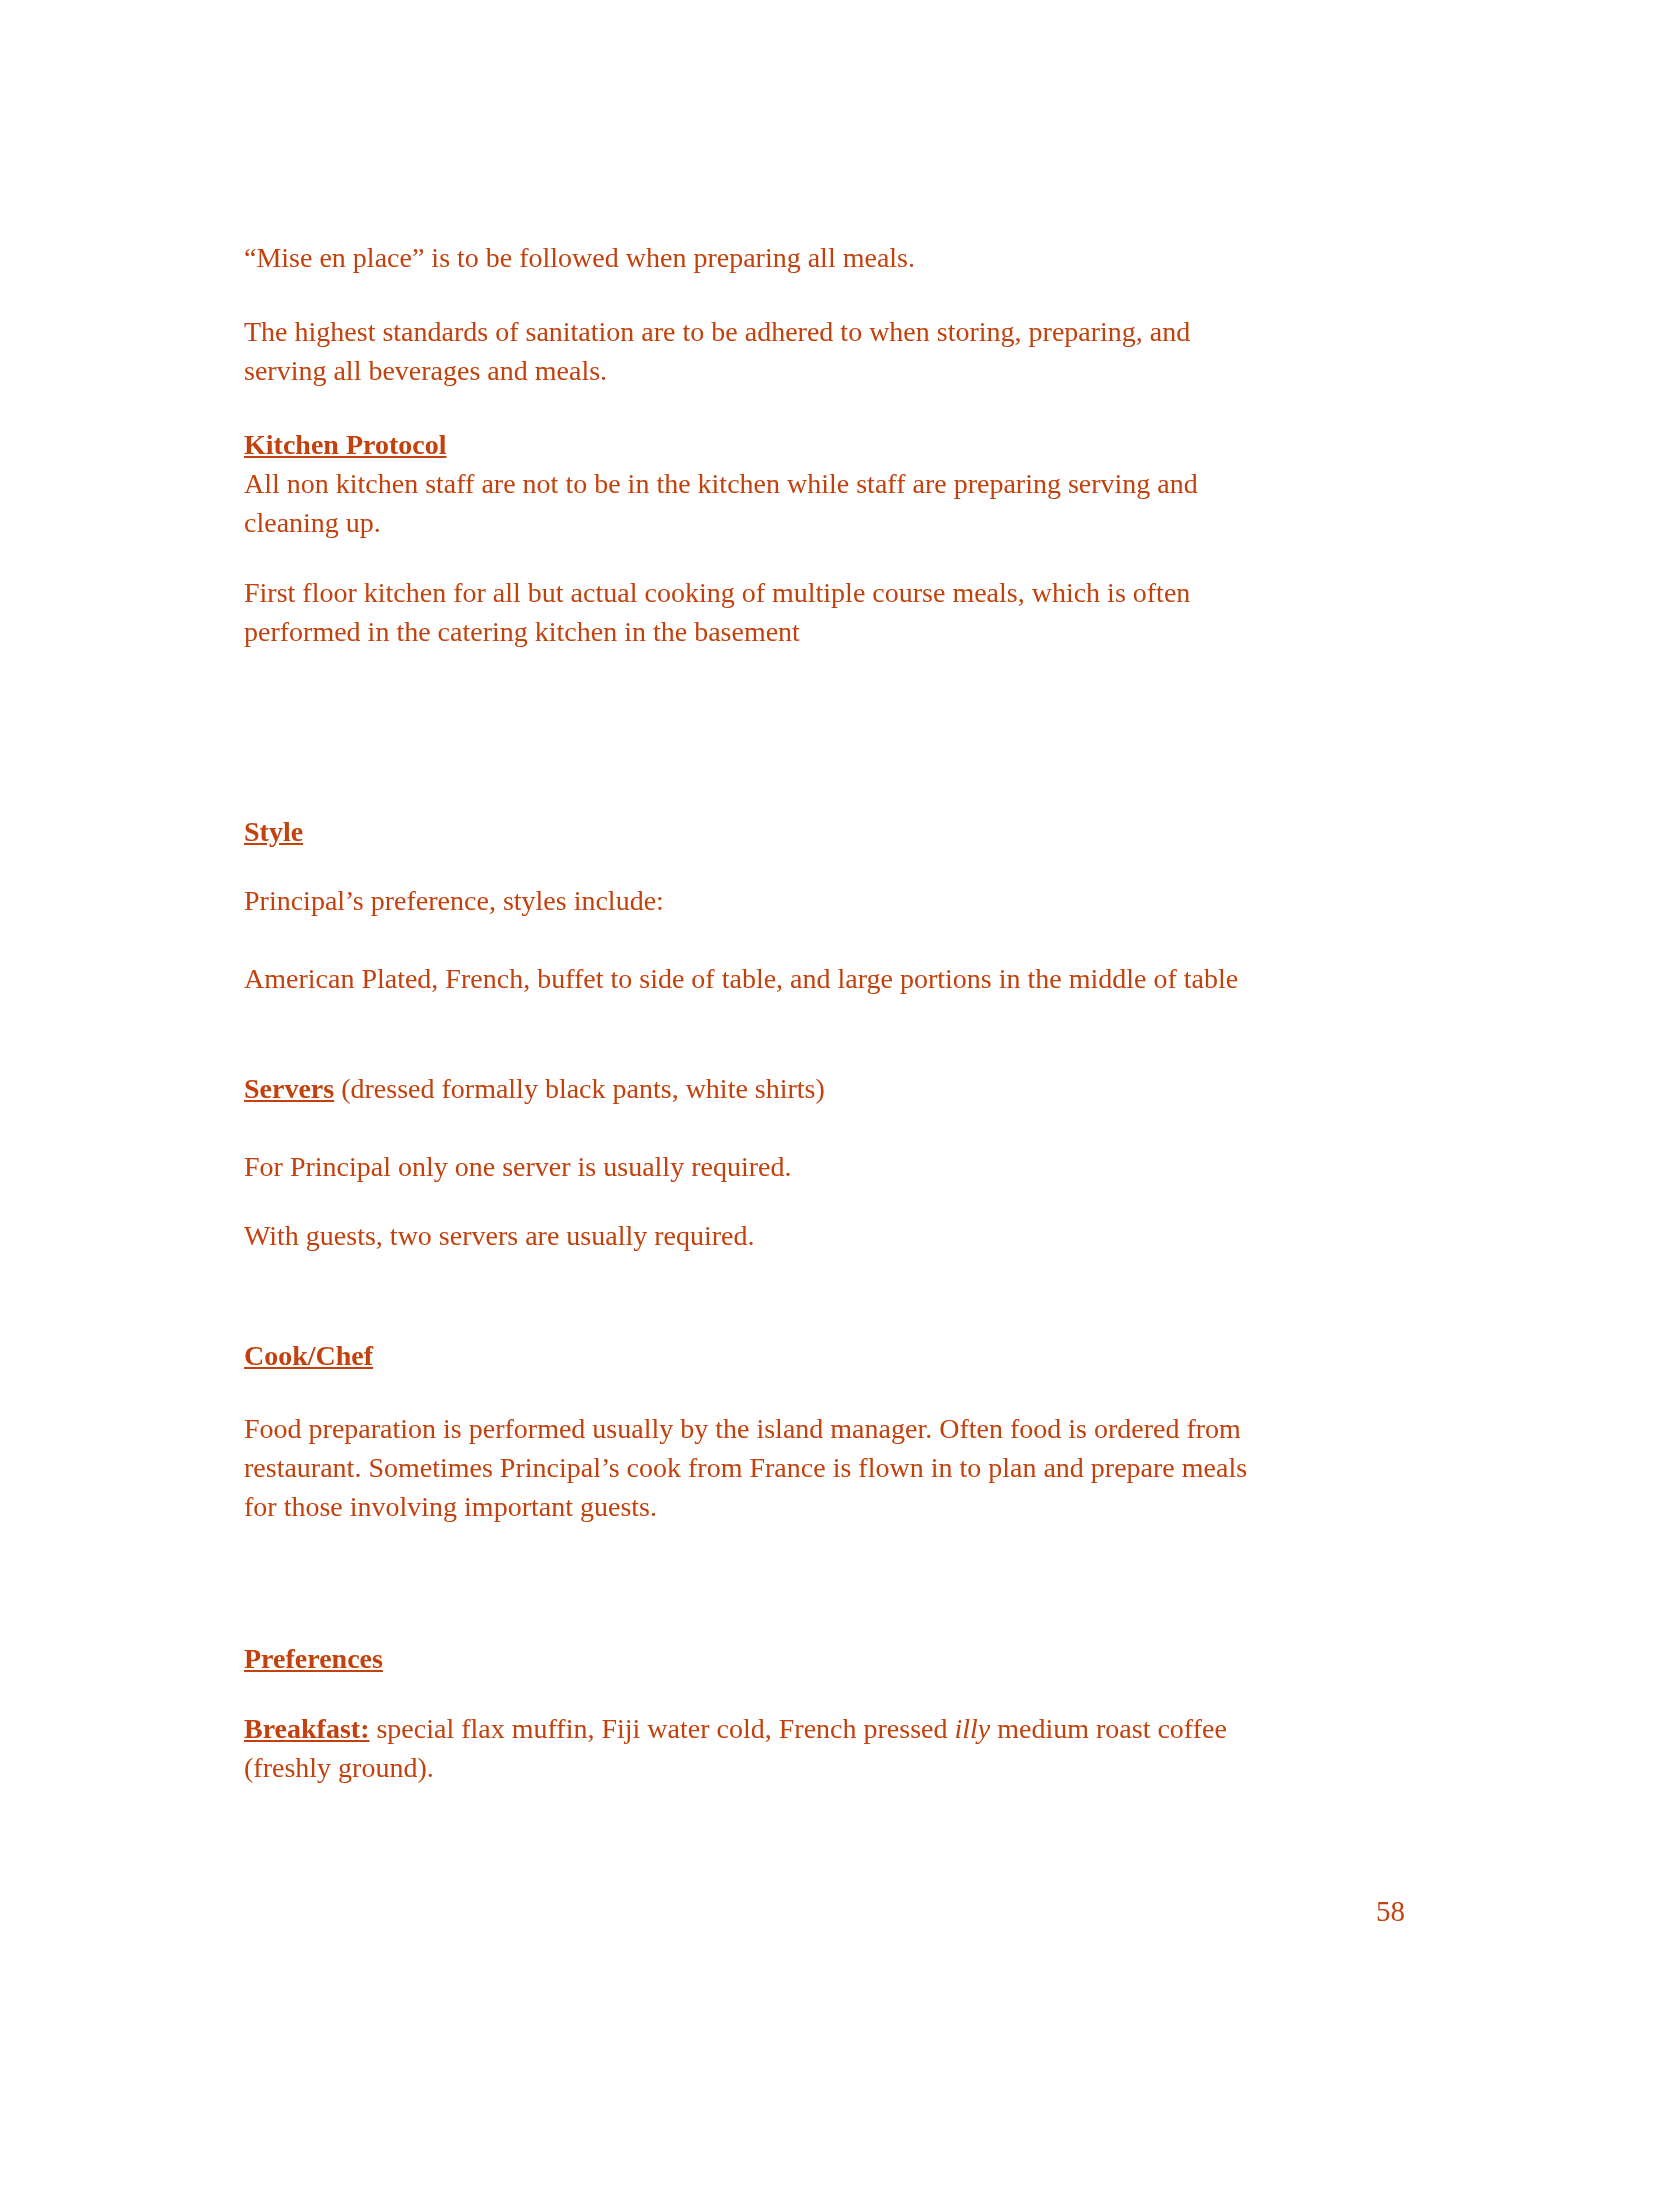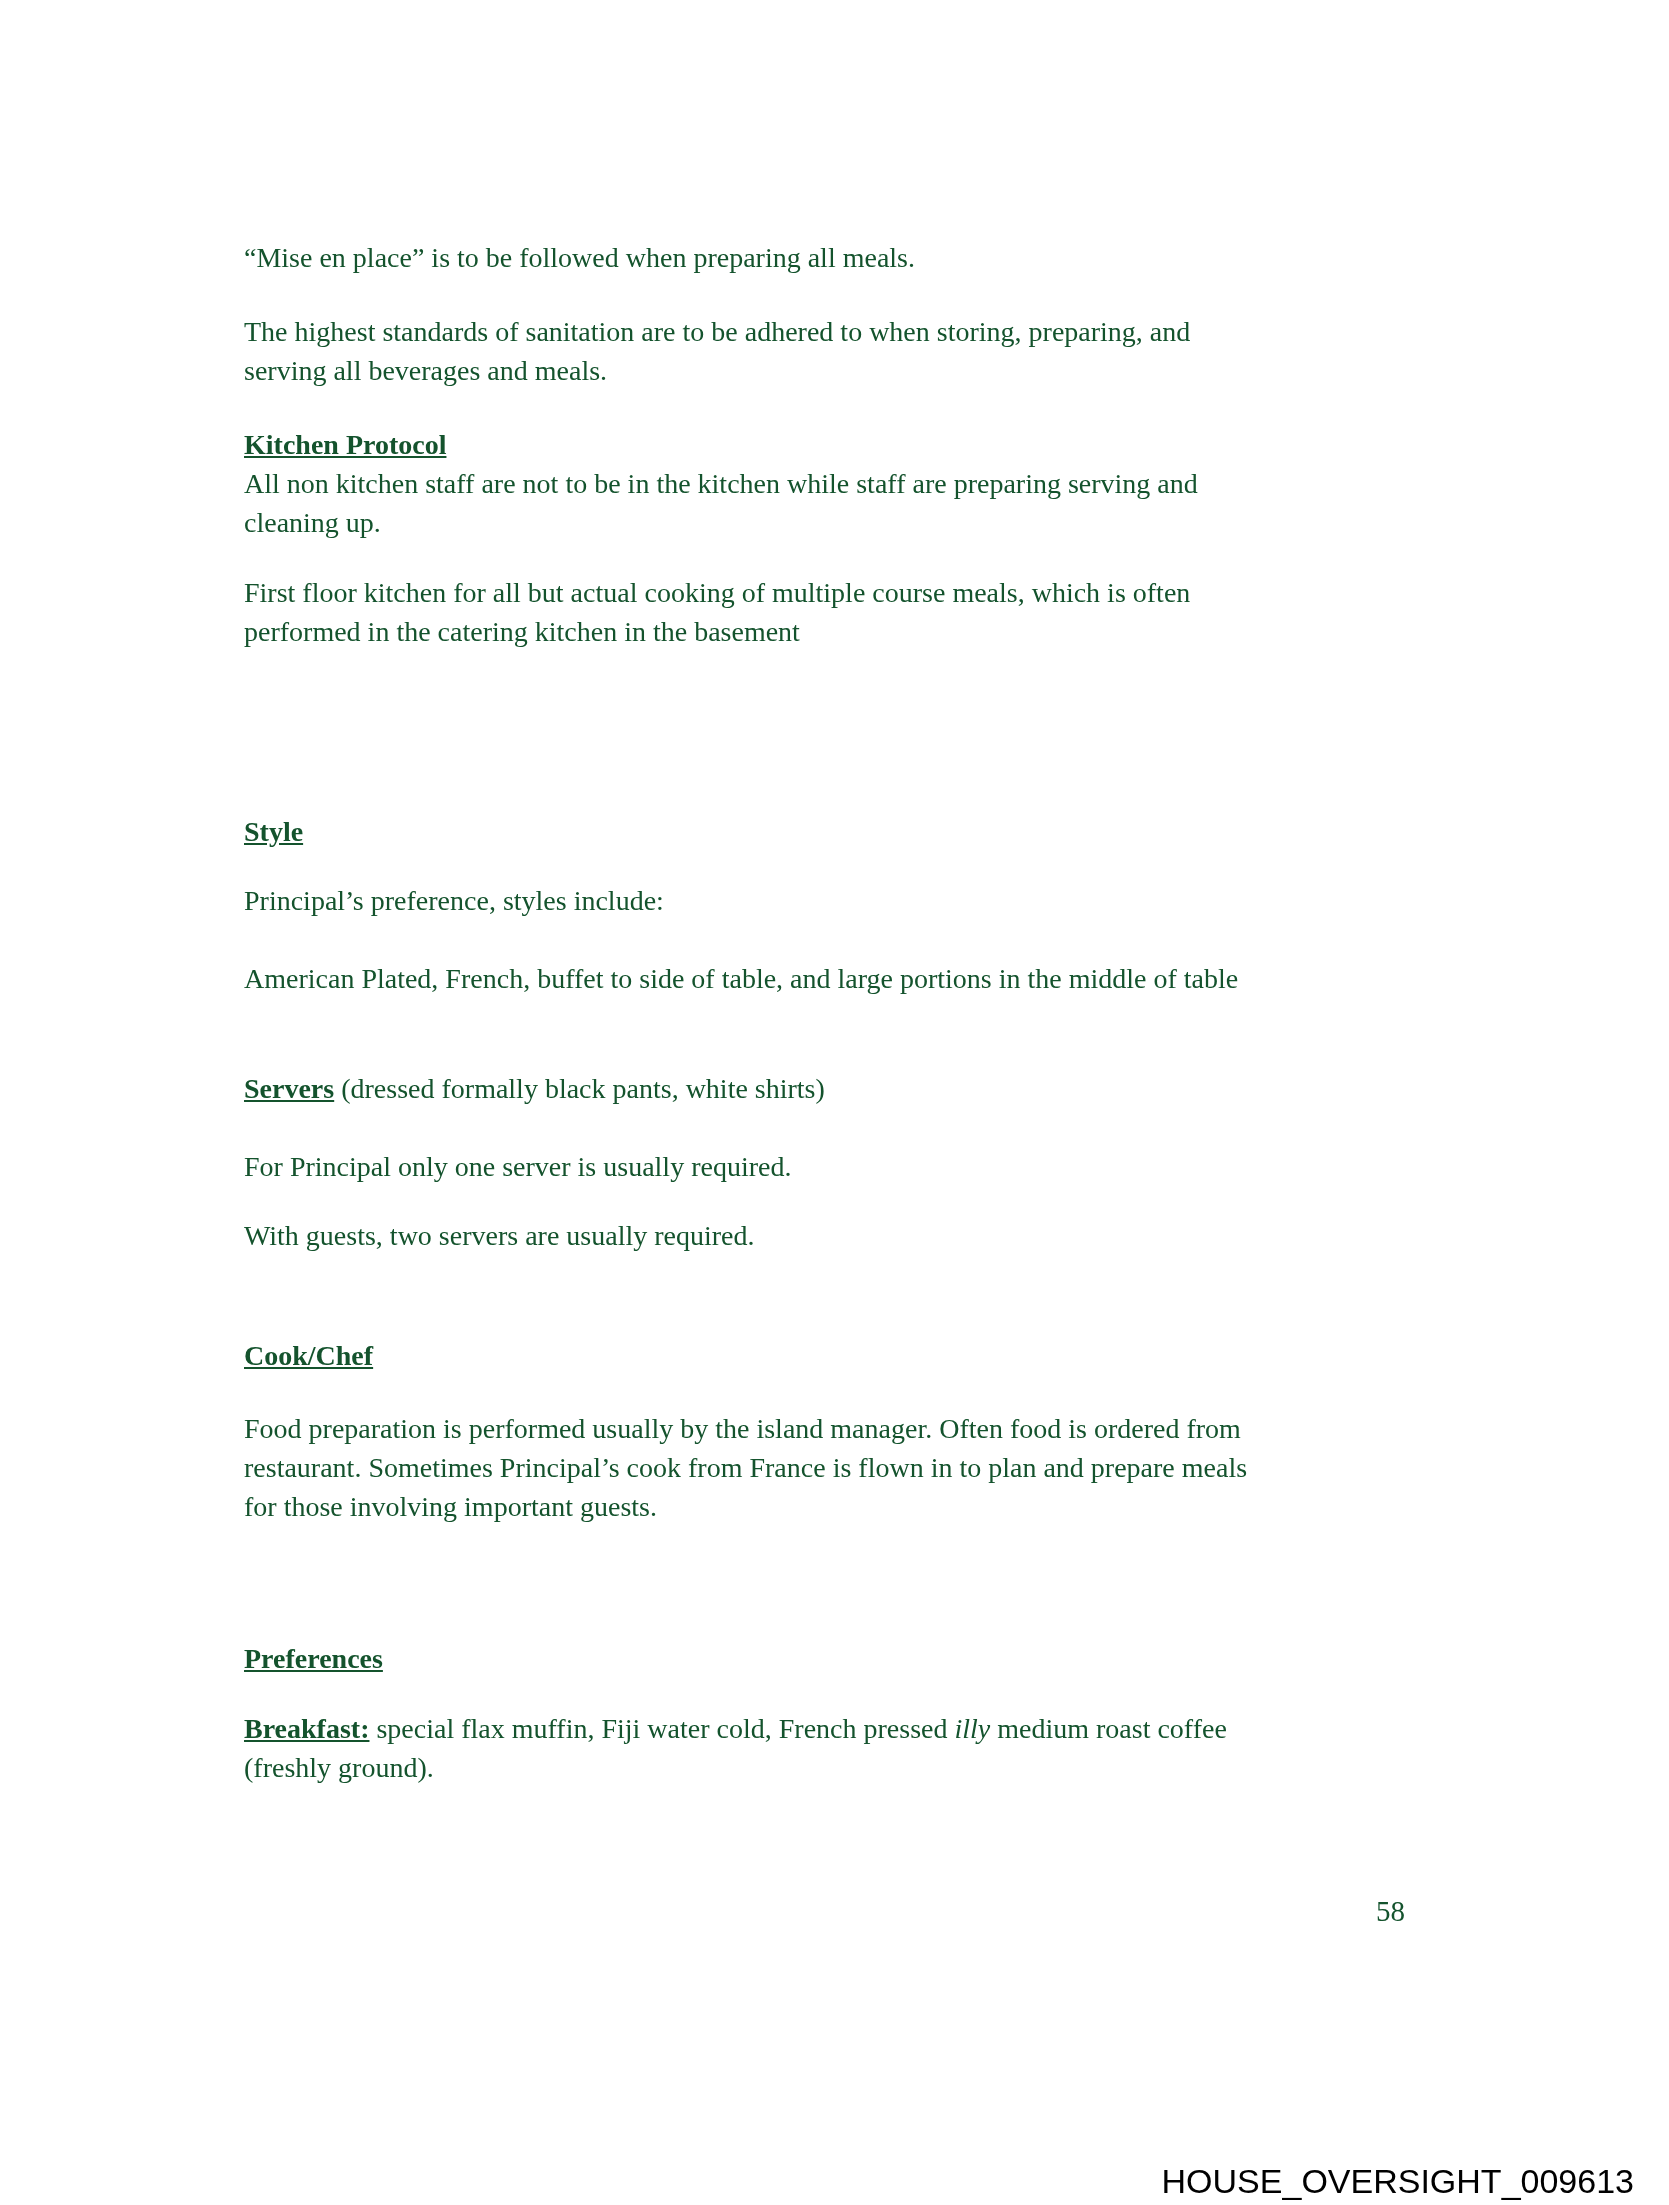--- a/index.html
+++ b/index.html
@@ -19,21 +19,21 @@
   .content {
     margin-left: 244px;
     width: 1178px;
     padding-top: 238px;
   }
   .para {
     margin: 0;
     font-size: 28px;
     line-height: 39px;
     white-space: pre-wrap;
-    color: #14532d;
+    color: #c2410c;
   }
   .bold { font-weight: bold; text-decoration: underline; }
   .italic { font-style: italic; }
 
   .b2  { margin-top: 35px; }
   .b3  { margin-top: 35px; }
   .b4  { }
   .b5  { margin-top: 35px; }
   .b6  { margin-top: 31px; }
   .b7  { margin-top: 161px; }
@@ -105,15 +105,14 @@
 
     <p class="para bold b15">Preferences</p>
 
     <p class="para b16"><span class="bold">Breakfast:</span><span> special flax muffin, Fiji water cold, French pressed </span><span class="italic">illy</span><span> medium roast coffee
 (freshly ground).</span></p>
 
     <p class="para page-number">58</p>
 
   </div>
 
-  <div class="footer">HOUSE_OVERSIGHT_009613</div>
 </div>
 
 
 </body></html>

